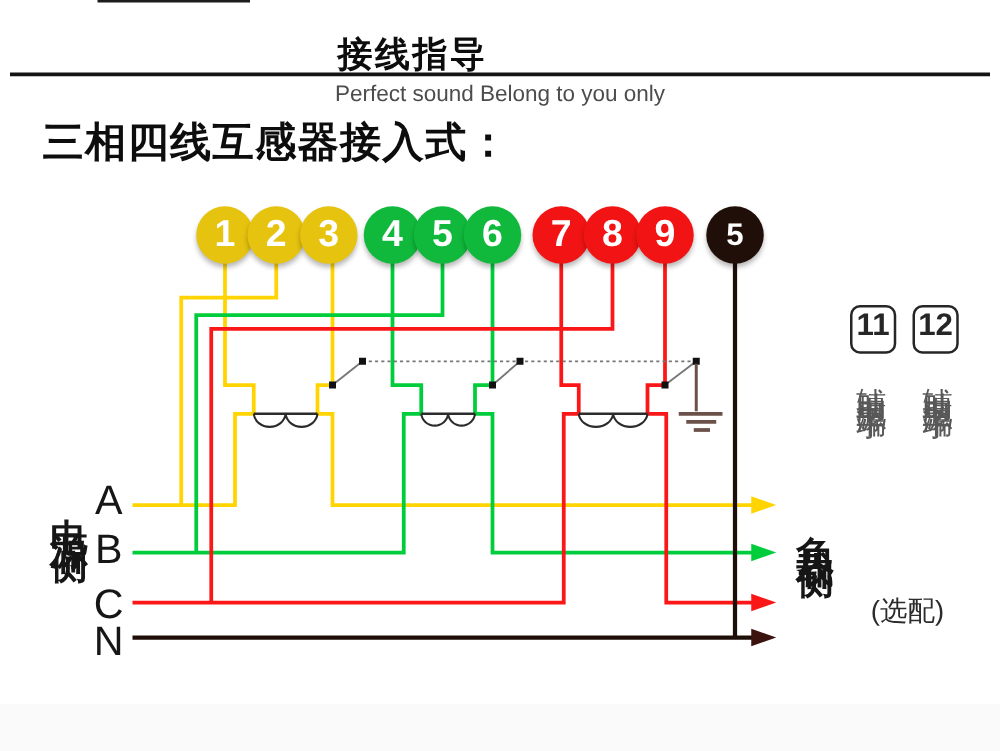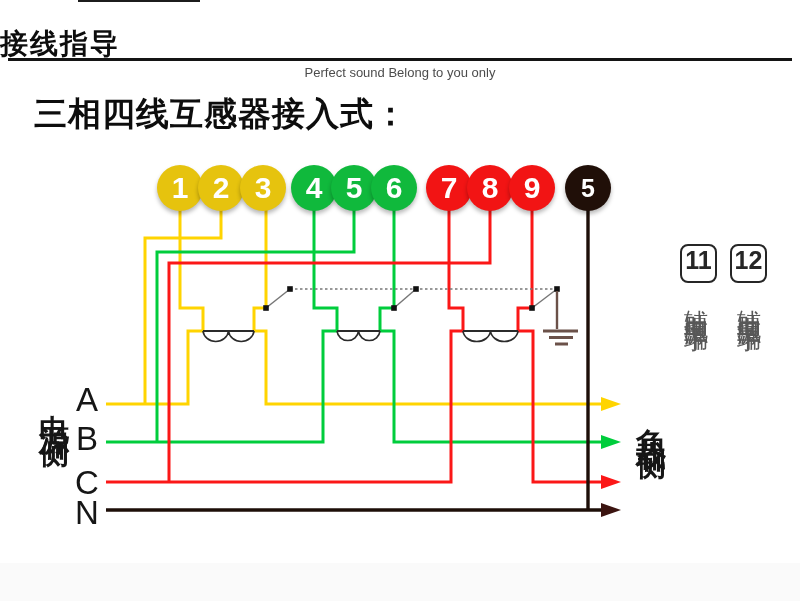--- a/index.html
+++ b/index.html
@@ -1,24 +1,24 @@
 <!DOCTYPE html>
 <html><head>
 <meta charset="utf-8">
 <style>
   html,body{margin:0;padding:0;background:#fff;}
   .canvas{position:relative;width:800px;height:601px;background:#ffffff;overflow:hidden;
           font-family:"Liberation Sans",sans-serif;color:#111;}
   
   .top-crop{position:absolute;left:78px;top:0;width:122px;height:2px;background:#1c1c1c;}
-  .title{position:absolute;left:0;top:25px;width:660px;
+  .title{position:absolute;left:0;top:25px;width:660px;text-align:center;
          font-size:28px;font-weight:bold;letter-spacing:2px;color:#0d0d0d;}
   .rule{position:absolute;left:8px;top:58px;width:784px;height:3px;background:#141414;}
   .subtitle{position:absolute;left:0;top:65px;width:800px;text-align:center;
-            font-size:13px;color:#4c4c4c;}
+            font-size:18px;color:#4c4c4c;}
   .heading{position:absolute;left:34px;top:92px;font-size:33px;font-weight:bold;
            letter-spacing:1px;color:#0d0d0d;}
   
   .term{position:absolute;top:165px;width:46px;height:46px;border-radius:50%;
         display:flex;align-items:center;justify-content:center;
         color:#fff;font-weight:bold;font-size:30px;line-height:1;
         box-shadow:0 3px 4px rgba(0,0,0,.28);z-index:3;}
   .term.two{font-size:25px;}
   
   .wires{position:absolute;left:0;top:0;z-index:1;}
@@ -167,15 +167,16 @@
   <div class="load-label vtext">负载侧</div>
 
   <div class="aux-box" style="left:680px;">
       <span>11</span>
     </div>
   <div class="aux-box" style="left:730px;">
       <span>12</span>
     </div>
   <div class="aux-col vtext" style="left:684px;">辅助电源端子+</div>
   <div class="aux-col vtext" style="left:737px;">辅助电源端子-</div>
+  <div class="aux-note">(选配)</div>
 
   <div class="footer-band"></div>
 </div>
 
 </body></html>

